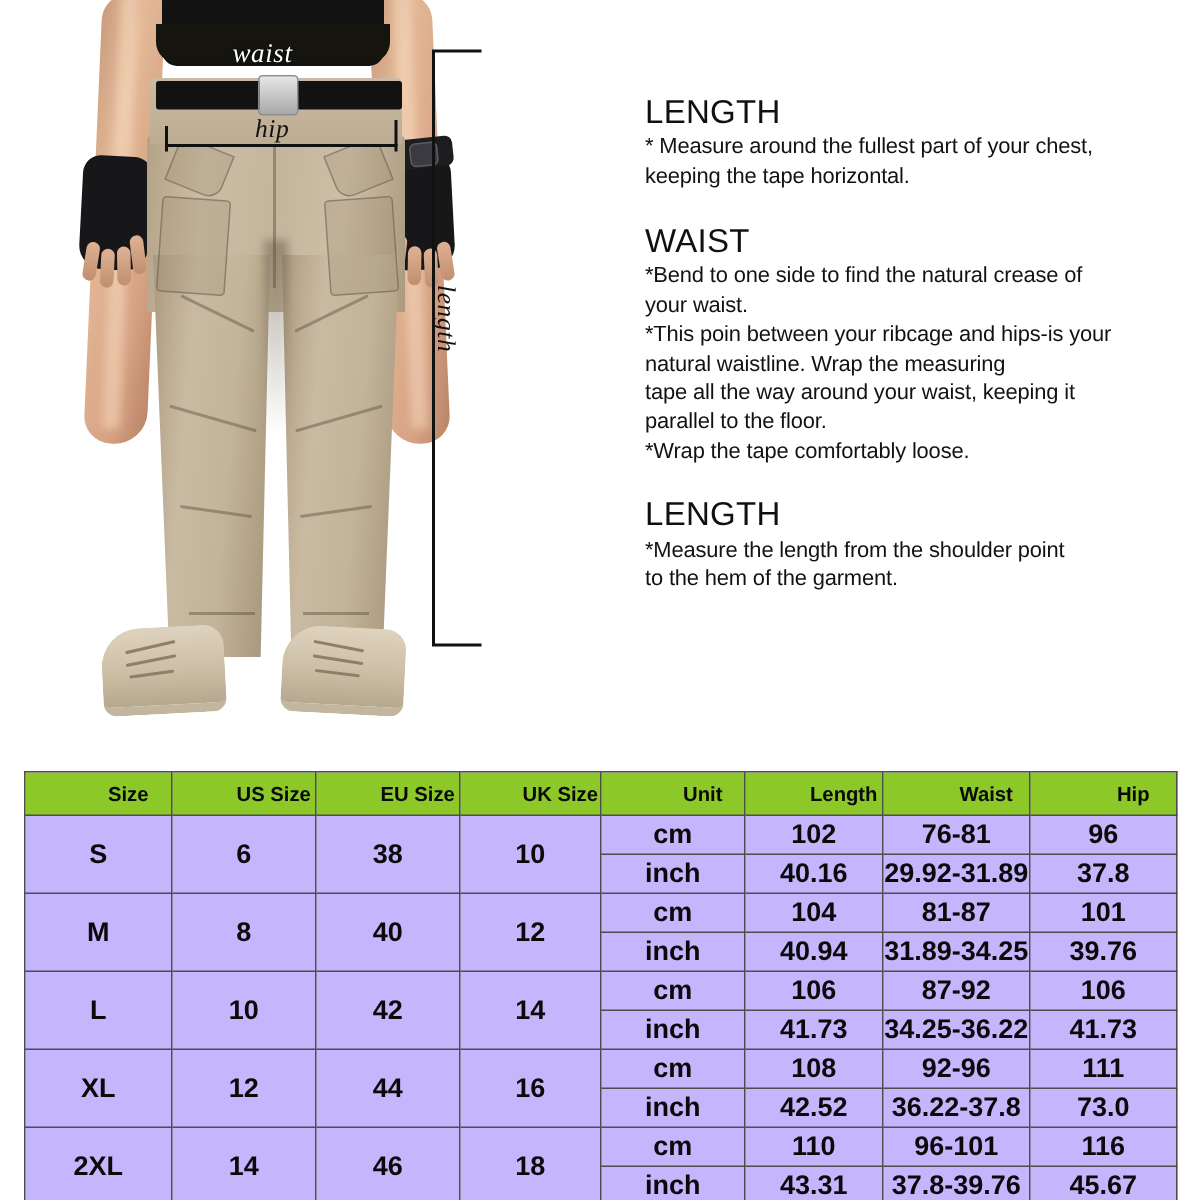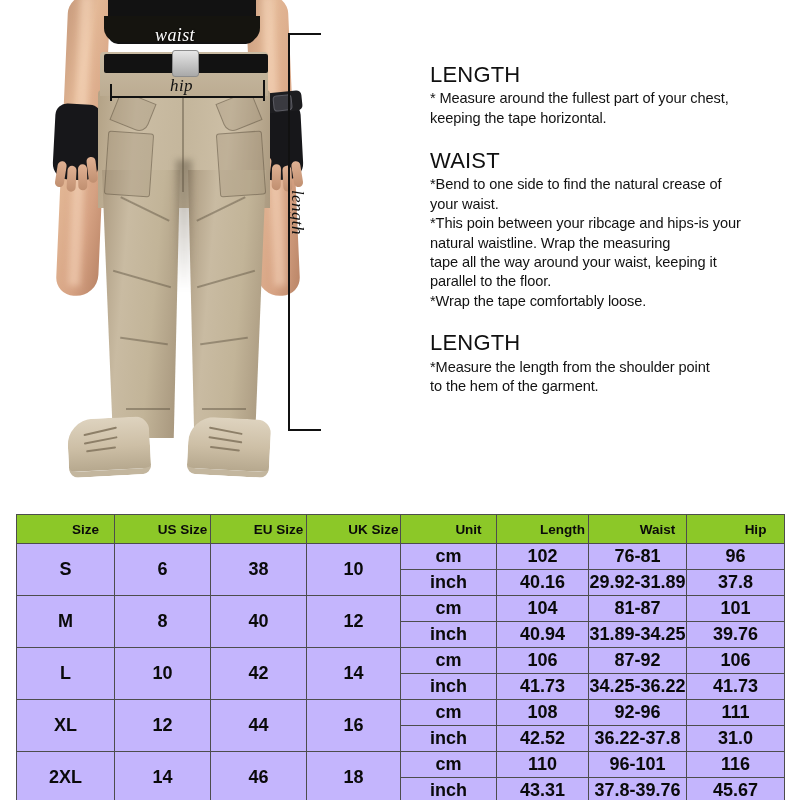--- a/index.html
+++ b/index.html
@@ -461,21 +461,21 @@
           <td class="uk-cell" rowspan="2">16</td>
           <td>cm</td>
           <td>108</td>
           <td>92-96</td>
           <td>111</td>
         </tr>
         <tr>
           <td>inch</td>
           <td>42.52</td>
           <td>36.22-37.8</td>
-          <td>31.0</td>
+          <td>73.0</td>
         </tr>
         <tr>
           <td class="size-cell" rowspan="2">2XL</td>
           <td class="us-cell" rowspan="2">14</td>
           <td class="eu-cell" rowspan="2">46</td>
           <td class="uk-cell" rowspan="2">18</td>
           <td>cm</td>
           <td>110</td>
           <td>96-101</td>
           <td>116</td>

